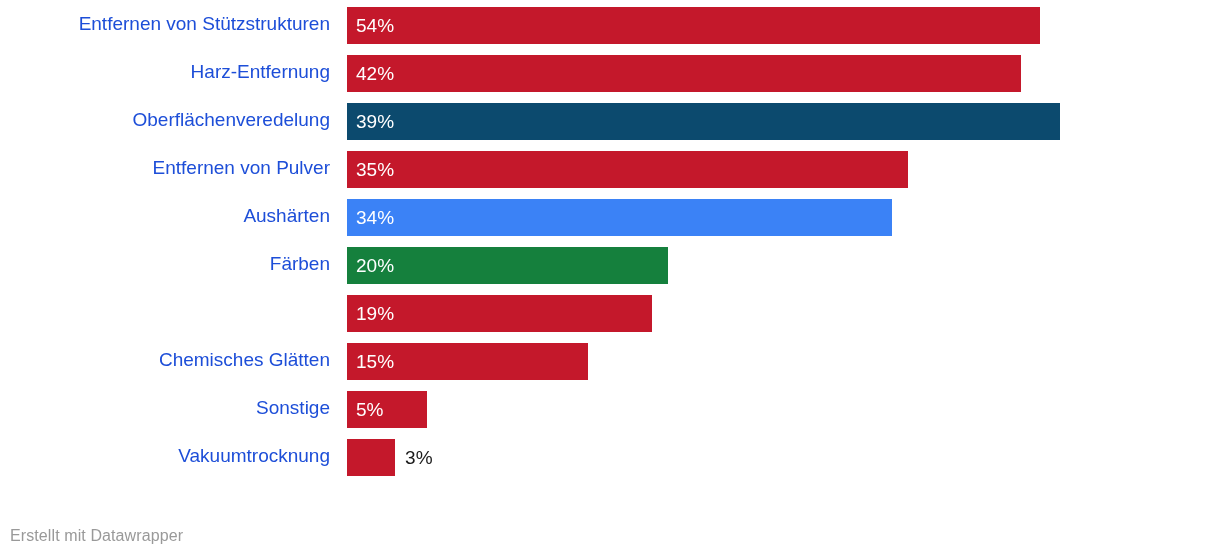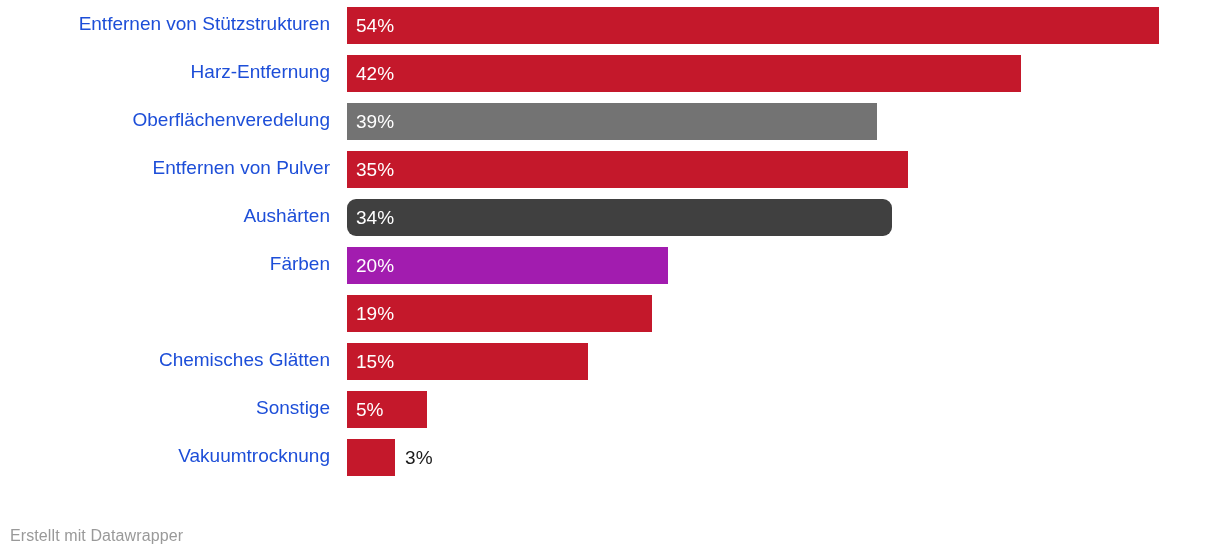--- a/index.html
+++ b/index.html
@@ -100,61 +100,61 @@
 </style>
 </head>
 <body>
 
 <div id="chart-root">
 
   <div id="rows">
       <div class="bar-row">
         <div class="row-label">Entfernen von Stützstrukturen</div>
         <div class="bar-track">
-          <div class="bar" style="width: 812px; background: rgb(196, 24, 43);">
+          <div class="bar" style="width: 693px; background: rgb(196, 24, 43);">
             <span class="bar-value-inside">54%</span>
           </div>
         </div>
       </div>
       <div class="bar-row">
         <div class="row-label">Harz-Entfernung</div>
         <div class="bar-track">
           <div class="bar" style="width: 673.556px; background: rgb(196, 24, 43); text-align: right;">
             <span class="bar-value-inside">42%</span>
           </div>
         </div>
       </div>
       <div class="bar-row">
         <div class="row-label">Oberflächenveredelung</div>
         <div class="bar-track">
-          <div class="bar" style="width: 530px; background: #737373;">
+          <div class="bar" style="width: 713px; background: #0c4a6e;">
             <span class="bar-value-inside">39%</span>
           </div>
         </div>
       </div>
       <div class="bar-row">
         <div class="row-label">Entfernen von Pulver</div>
         <div class="bar-track">
           <div class="bar" style="width: 561.296px; background: rgb(196, 24, 43);">
             <span class="bar-value-inside">35%</span>
           </div>
         </div>
       </div>
       <div class="bar-row">
         <div class="row-label">Aushärten</div>
         <div class="bar-track">
-          <div class="bar" style="width: 545.259px; background: #404040; border-radius: 9px;">
+          <div class="bar" style="width: 545.259px; background: #3b82f6;">
             <span class="bar-value-inside">34%</span>
           </div>
         </div>
       </div>
       <div class="bar-row">
         <div class="row-label">Färben</div>
         <div class="bar-track">
-          <div class="bar" style="width: 320.741px; background: #a21caf; padding-left: 48px;">
+          <div class="bar" style="width: 320.741px; background: #15803d; padding-left: 48px;">
             <span class="bar-value-inside">20%</span>
           </div>
         </div>
       </div>
       <div class="bar-row">
         <div class="bar-track">
           <div class="bar" style="width: 304.704px; background: rgb(196, 24, 43); padding-left: 20px;">
             <span class="bar-value-inside">19%</span>
           </div>
         </div>

